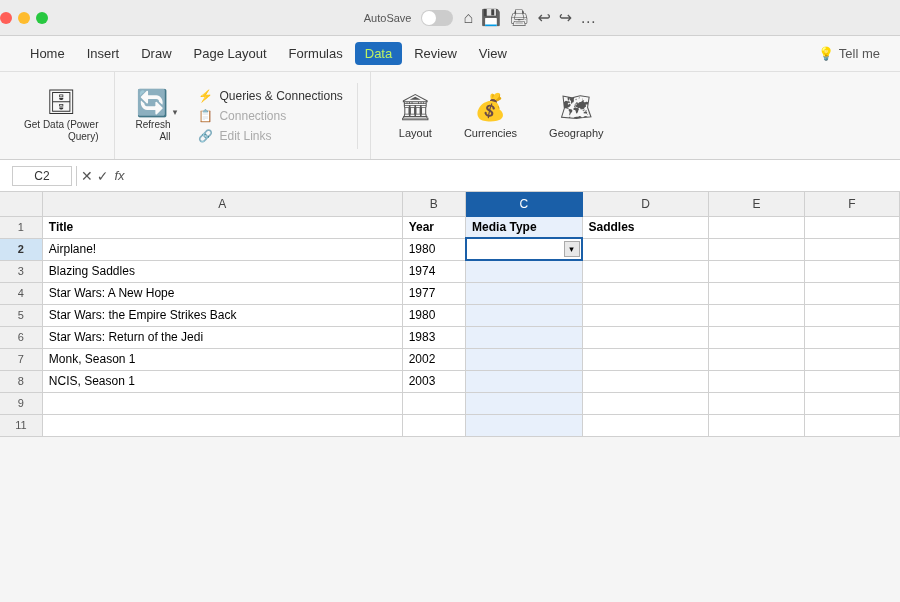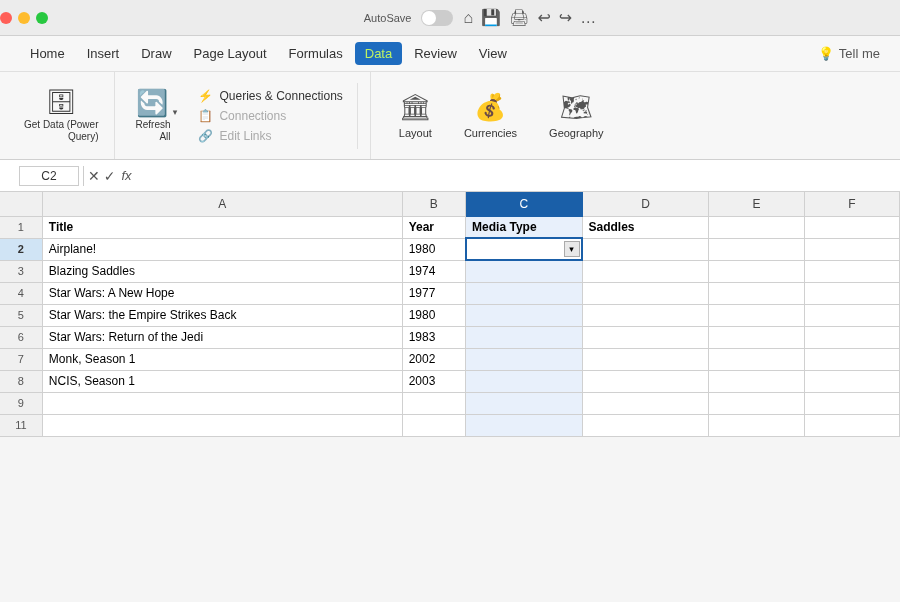--- a/index.html
+++ b/index.html
@@ -122,21 +122,21 @@
     .stocks-icon { font-size: 26px; color: #555; }
     .stocks-label { font-size: 11px; color: #333; }
 
     
     .formula-bar {
       background: white;
       height: 32px;
       display: flex;
       align-items: center;
       border-bottom: 1px solid #d0d0d0;
-      padding: 0 19px;
+      padding: 0 12px;
     }
     .cell-ref {
       width: 60px;
       text-align: center;
       font-size: 12px;
       color: #333;
       border: 1px solid #ccc;
       padding: 2px 4px;
       background: white;
     }

